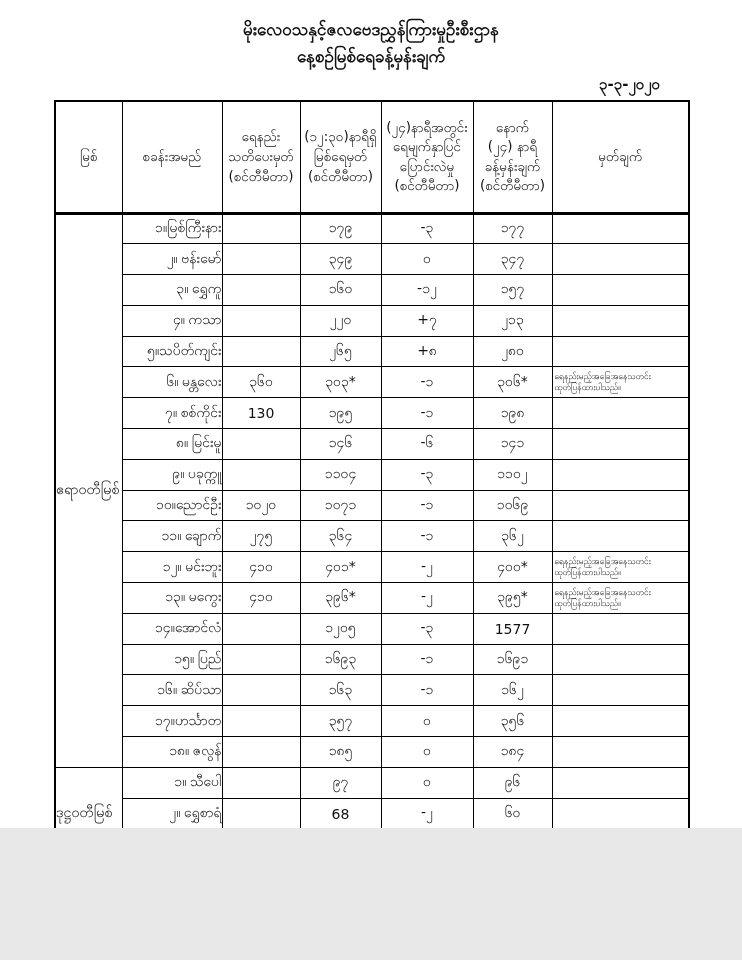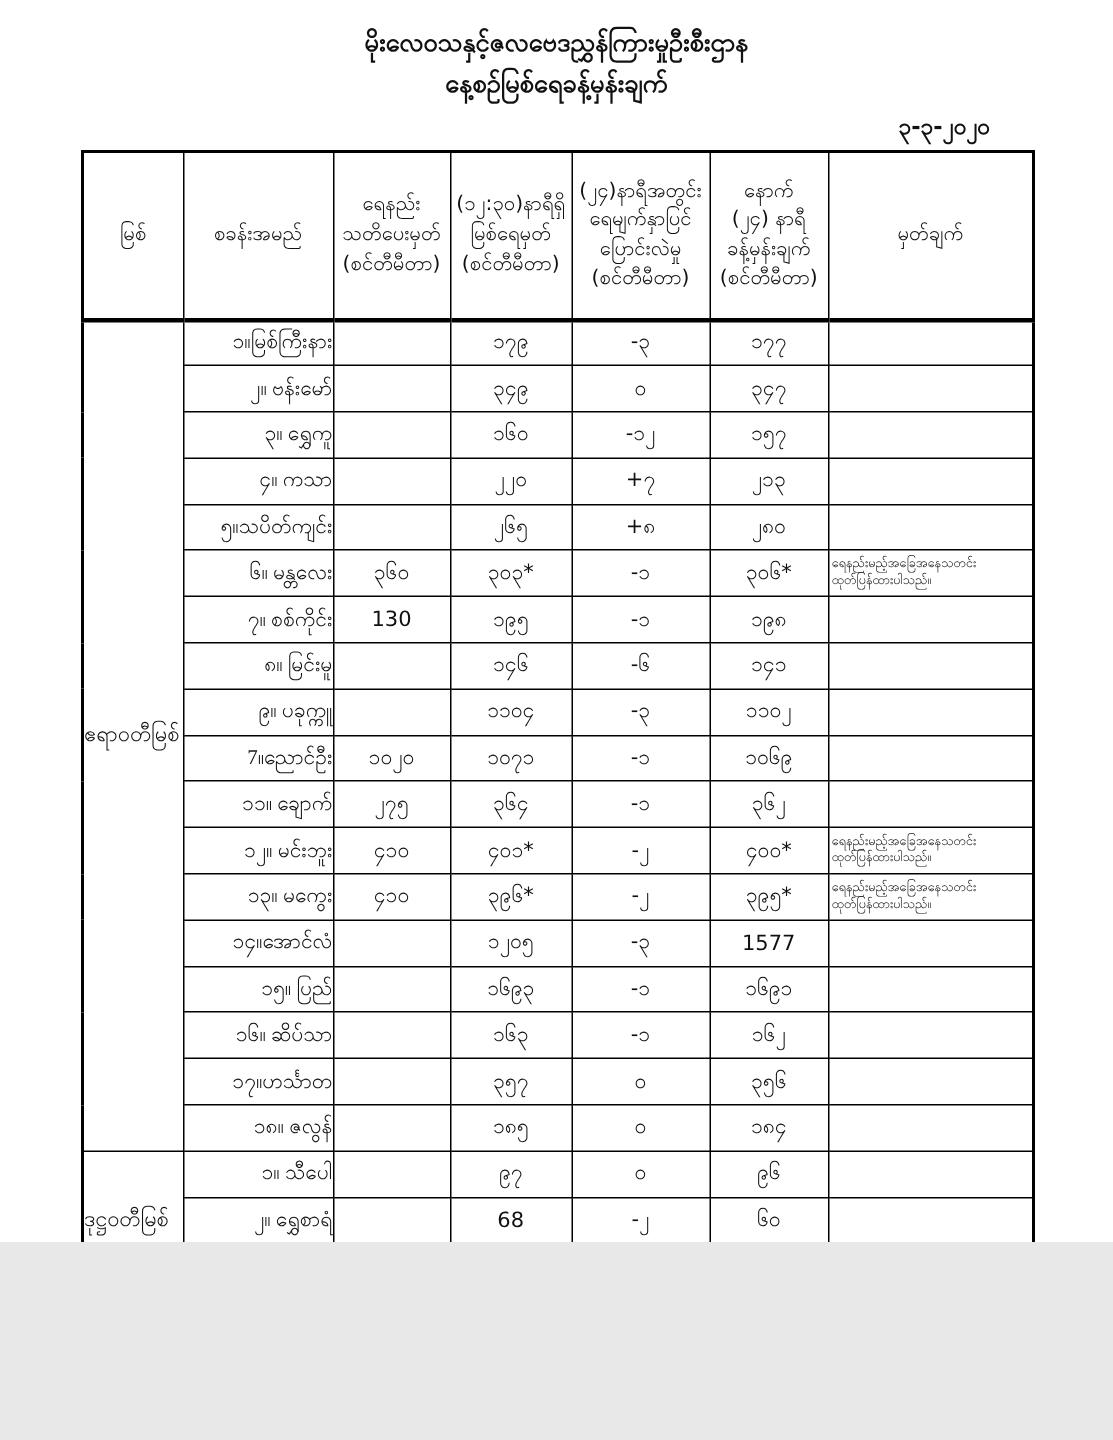--- a/index.html
+++ b/index.html
@@ -179,21 +179,21 @@
         </tr>
         <tr>
           <td class="station-cell">၉။ ပခုက္ကူ</td>
           <td class="warning-cell"></td>
           <td class="current-cell">၁၁၀၄</td>
           <td class="change-cell">-၃</td>
           <td class="forecast-cell">၁၁၀၂</td>
           <td class="remark-cell"></td>
         </tr>
         <tr>
-          <td class="station-cell">7။ညောင်ဦး</td>
+          <td class="station-cell">၁၀။ညောင်ဦး</td>
           <td class="warning-cell">၁၀၂၀</td>
           <td class="current-cell">၁၀၇၁</td>
           <td class="change-cell">-၁</td>
           <td class="forecast-cell">၁၀၆၉</td>
           <td class="remark-cell"></td>
         </tr>
         <tr>
           <td class="station-cell">၁၁။ ချောက်</td>
           <td class="warning-cell">၂၇၅</td>
           <td class="current-cell">၃၆၄</td>

